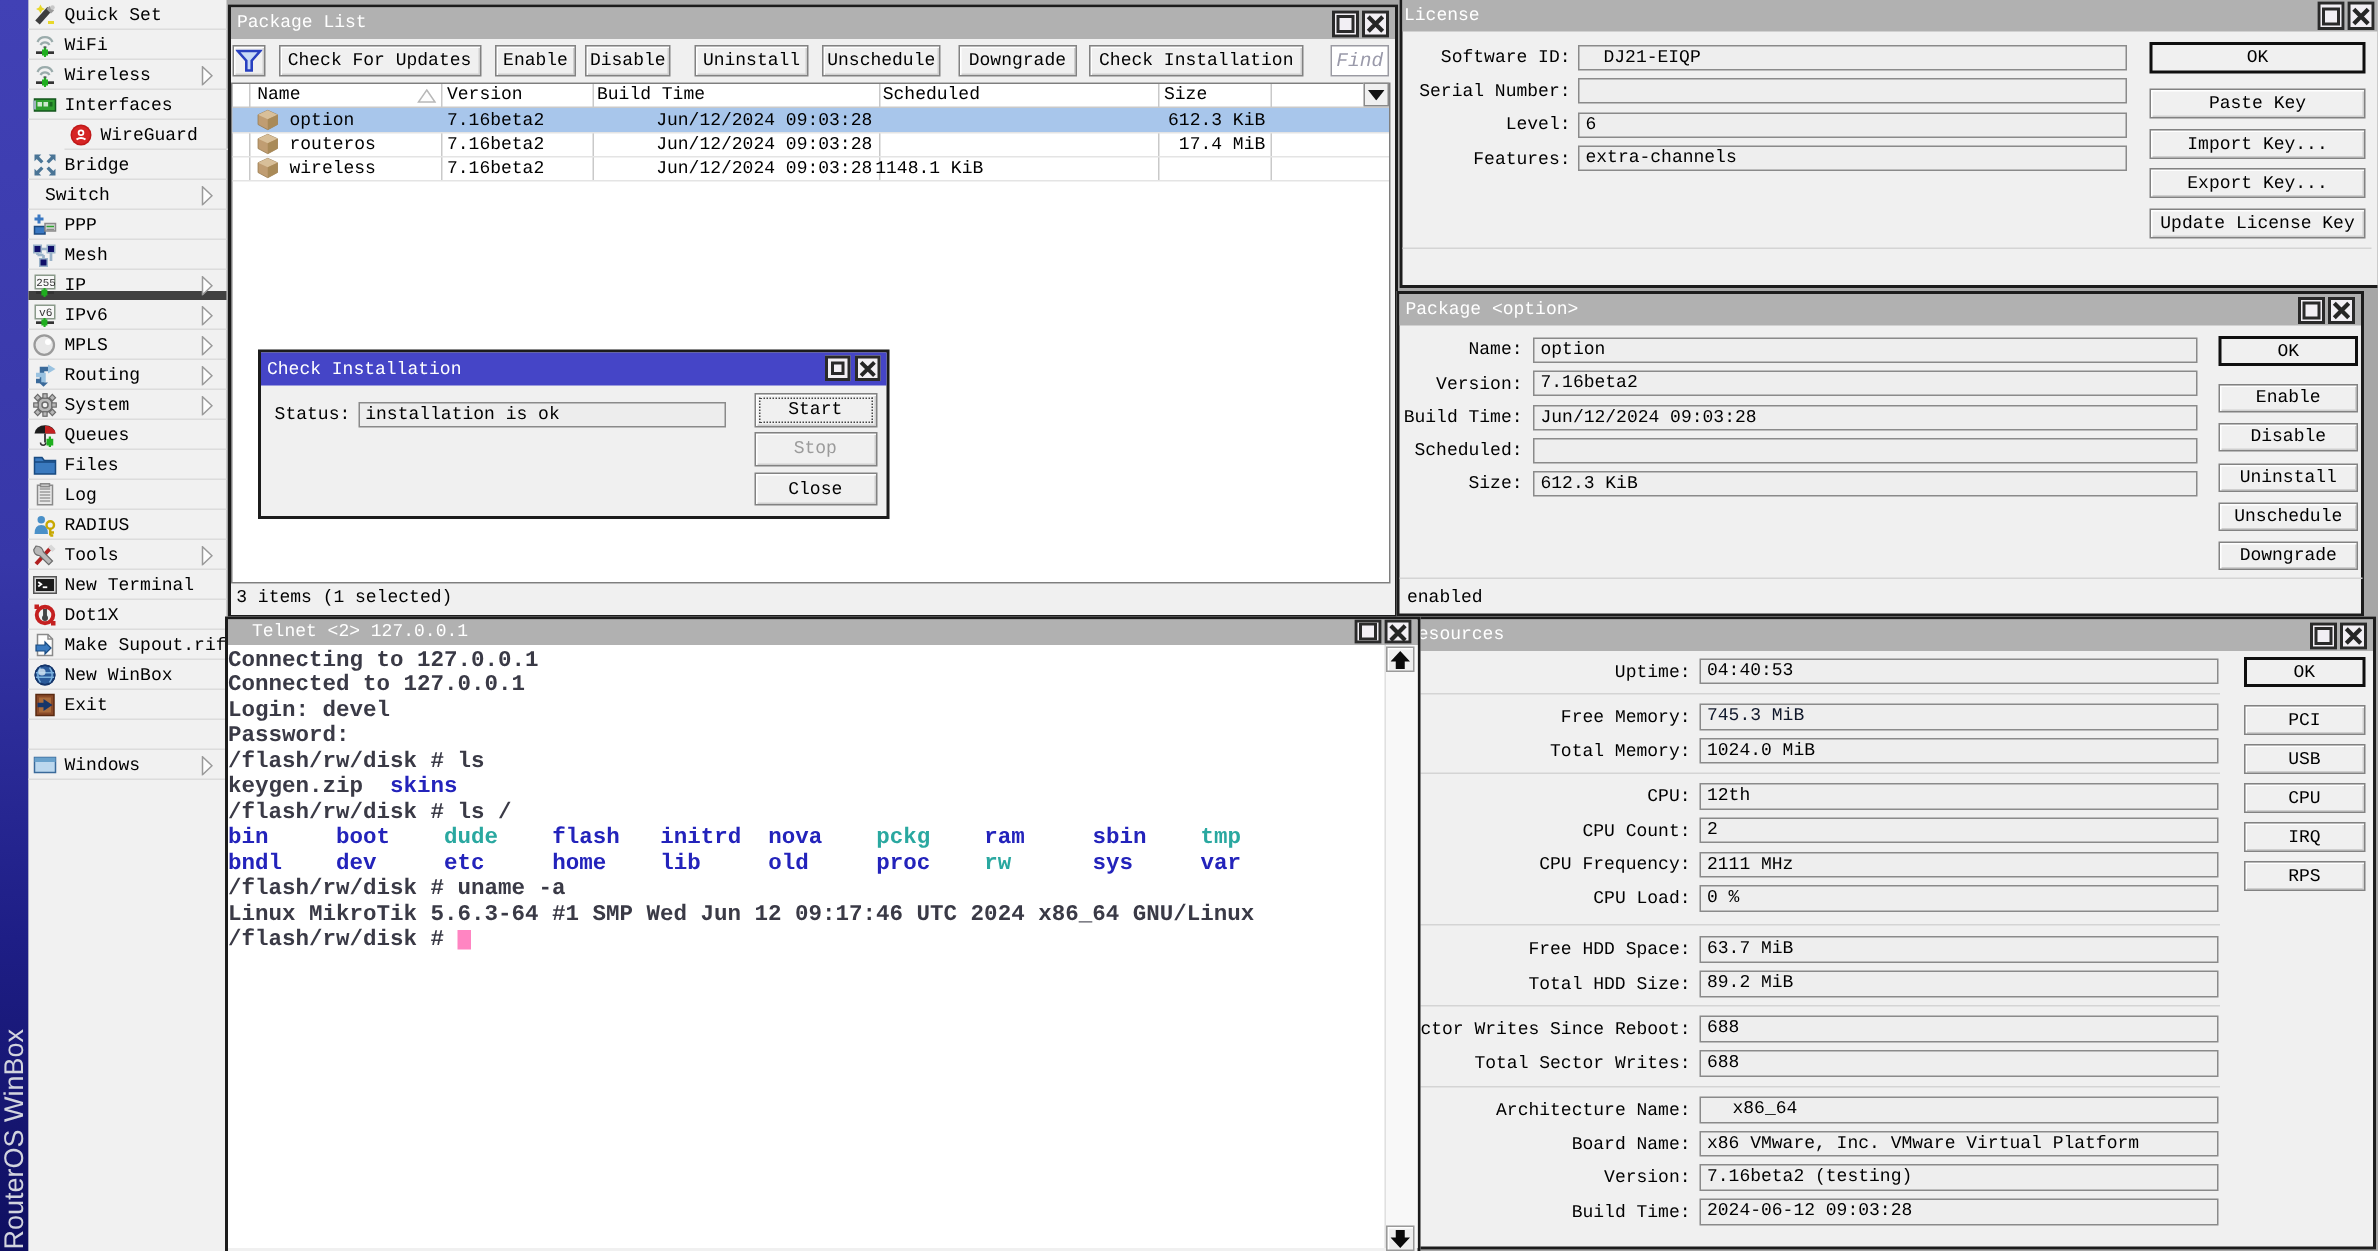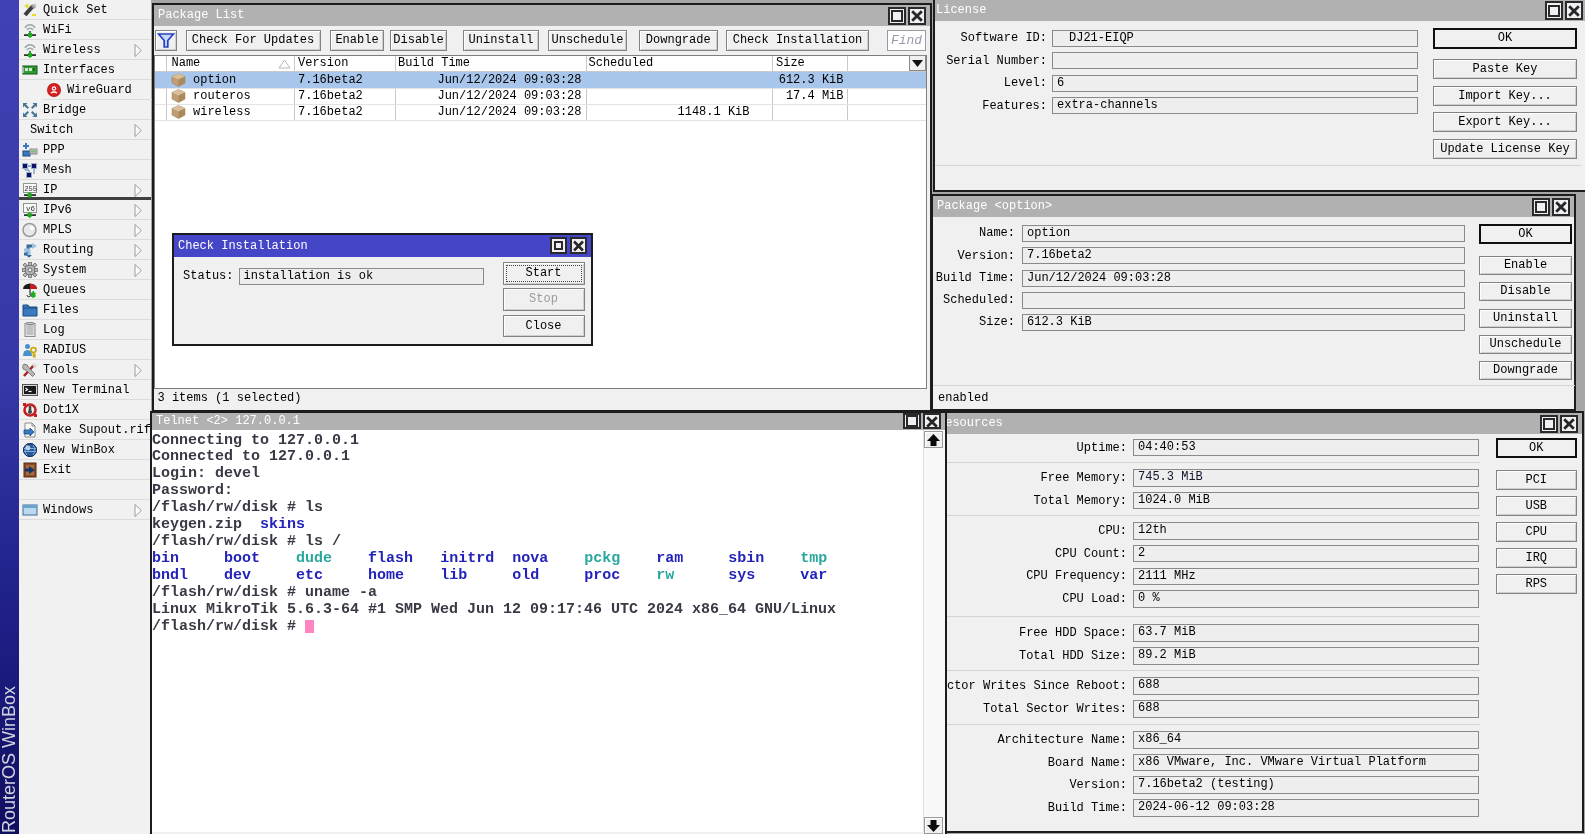--- a/index.html
+++ b/index.html
@@ -99,21 +99,21 @@
   </div>
 <div style="position:absolute;left:19px;top:160px;width:132px;height:20px;border-bottom:1px solid #dcdcdc;">
     <div style="position:absolute;left:3px;top:2px;width:16px;height:16px;"><svg width="16" height="16">
         <path d="M3 4 H12 M12 4 V12 M3 4 V8 M3 8 H7 M7 8 V13" stroke="#9ab2c8" stroke-width="1.8" fill="none"></path>
         <rect x="0.5" y="1.5" width="5" height="5" fill="#10106a" stroke="#9ab2c8"></rect>
         <rect x="9.5" y="1.5" width="5" height="5" fill="#10106a" stroke="#9ab2c8"></rect>
         <rect x="4.5" y="10.5" width="5" height="5" fill="#10106a" stroke="#9ab2c8"></rect>
       </svg></div>
     <div style="position:absolute;left:24px;top:2px;line-height:16px;font-size:12px;white-space:pre;">Mesh</div>
   </div>
-<div style="position:absolute;left:19px;top:180px;width:132px;height:20px;border-bottom:3px solid #404040;">
+<div style="position:absolute;left:19px;top:180px;width:132px;height:20px;border-bottom:6px solid #404040;">
     <div style="position:absolute;left:3px;top:2px;width:16px;height:16px;"><svg width="16" height="16">
         <rect x="1.5" y="1.5" width="13" height="9" fill="#f8f8f8" stroke="#8a9a8a"></rect>
         <text x="2.2" y="8.6" font-family="Liberation Mono" font-size="7.2" fill="#333">255</text>
         <rect x="2" y="12.2" width="12" height="1.8" fill="#333"></rect>
         <rect x="5.6" y="11" width="4" height="4" fill="#1fae1f"></rect>
         <rect x="7" y="10" width="1.4" height="6" fill="#1fae1f"></rect>
       </svg></div>
     <div style="position:absolute;left:24px;top:2px;line-height:16px;font-size:12px;white-space:pre;">IP</div>
     <svg width="8" height="13" style="position:absolute;right:9px;top:3.5px;">
       <path d="M1 0.5 L7.3 6.5 L1 12.5 Z" fill="#fdfdfd" stroke="#9a9a9a"></path>
@@ -344,21 +344,21 @@
 <div style="position:absolute;left:583.5px;top:87.5px;width:260px;height:16px;text-align:right;line-height:16px;font-size:12px;color:#000;white-space:pre;">17.4 MiB</div>
 <div style="position:absolute;left:154.5px;top:103.5px;width:771.5px;height:1px;background:#e4e4e4;"></div>
 <div style="position:absolute;left:171px;top:105px;width:15px;height:14px;"><svg width="15" height="14">
       <path d="M7.5 0.5 L14 3.5 L14 10 L7.5 13.5 L1 10 L1 3.5 Z" fill="#c09d72" stroke="#96794e" stroke-width="0.5"></path>
       <path d="M1 3.5 L7.5 6.5 L14 3.5 L7.5 0.5 Z" fill="#d8bf99"></path>
       <path d="M7.5 6.5 L7.5 13.5 L14 10 L14 3.5 Z" fill="#a98a58"></path>
     </svg></div>
 <div style="position:absolute;left:193px;top:103.5px;width:400px;height:16px;line-height:16px;font-size:12px;color:#000;white-space:pre;">wireless</div>
 <div style="position:absolute;left:298px;top:103.5px;width:400px;height:16px;line-height:16px;font-size:12px;color:#000;white-space:pre;">7.16beta2</div>
 <div style="position:absolute;left:321.5px;top:103.5px;width:260px;height:16px;text-align:right;line-height:16px;font-size:12px;color:#000;white-space:pre;">Jun/12/2024 09:03:28</div>
-<div style="position:absolute;left:583.5px;top:103.5px;width:260px;height:16px;text-align:center;line-height:16px;font-size:12px;color:#000;white-space:pre;">1148.1 KiB</div>
+<div style="position:absolute;left:583.5px;top:103.5px;width:260px;height:16px;text-align:left;line-height:16px;font-size:12px;color:#000;white-space:pre;">1148.1 KiB</div>
 <div style="position:absolute;left:154.5px;top:119.5px;width:771.5px;height:1px;background:#e4e4e4;"></div>
 <div style="position:absolute;left:157.5px;top:390px;width:400px;height:16px;line-height:16px;font-size:12px;color:#000;white-space:pre;">3 items (1 selected)</div>
 <div style="position:absolute;left:933px;top:-2px;width:656px;height:194px;background:#f0f0f0;border:2px solid #1c1c1c;"></div>
 <div style="position:absolute;left:935px;top:0px;width:652px;height:21px;background:#b1b1b1;color:#fff;line-height:21px;padding-left:1px;font-size:12px;white-space:pre;">License</div>
 <div style="position:absolute;left:1545px;top:1px;width:18px;height:19px;background:#f2eff4;border:2px solid #2a2a2a;display:flex;align-items:center;justify-content:center;">
     <div style="width:12px;height:12px;border:2.5px solid #2a2a2a;background:#f2eff4;"></div>
   </div>
 <div style="position:absolute;left:1565px;top:1px;width:18px;height:19px;background:#f2eff4;border:2px solid #2a2a2a;display:flex;align-items:center;justify-content:center;">
     <svg width="14" height="14" viewBox="0 0 14 14" style="display:block;margin:auto">
       <path d="M2.2 2.2 L11.8 11.8 M11.8 2.2 L2.2 11.8" stroke="#262626" stroke-width="2.8"></path>
@@ -437,35 +437,35 @@
 <div style="position:absolute;left:1133px;top:624.25px;width:345.5px;height:17.5px;background:#eeeeee;border:1px solid #8a8a8a;line-height:15.5px;padding-left:4px;font-size:12px;color:#000;white-space:pre;">63.7 MiB</div>
 <div style="position:absolute;left:867px;top:647.9px;width:260px;height:16px;text-align:right;line-height:16px;font-size:12px;color:#000;white-space:pre;">Total HDD Size:</div>
 <div style="position:absolute;left:1133px;top:647.15px;width:345.5px;height:17.5px;background:#eeeeee;border:1px solid #8a8a8a;line-height:15.5px;padding-left:4px;font-size:12px;color:#000;white-space:pre;">89.2 MiB</div>
 <div style="position:absolute;left:936px;top:670.45px;width:544px;height:1px;background:#d4d4d4;"></div>
 <div style="position:absolute;left:867px;top:678.0px;width:260px;height:16px;text-align:right;line-height:16px;font-size:12px;color:#000;white-space:pre;">Sector Writes Since Reboot:</div>
 <div style="position:absolute;left:1133px;top:677.25px;width:345.5px;height:17.5px;background:#eeeeee;border:1px solid #8a8a8a;line-height:15.5px;padding-left:4px;font-size:12px;color:#000;white-space:pre;">688</div>
 <div style="position:absolute;left:867px;top:700.8px;width:260px;height:16px;text-align:right;line-height:16px;font-size:12px;color:#000;white-space:pre;">Total Sector Writes:</div>
 <div style="position:absolute;left:1133px;top:700.05px;width:345.5px;height:17.5px;background:#eeeeee;border:1px solid #8a8a8a;line-height:15.5px;padding-left:4px;font-size:12px;color:#000;white-space:pre;">688</div>
 <div style="position:absolute;left:936px;top:723.8px;width:544px;height:1px;background:#d4d4d4;"></div>
 <div style="position:absolute;left:867px;top:731.8px;width:260px;height:16px;text-align:right;line-height:16px;font-size:12px;color:#000;white-space:pre;">Architecture Name:</div>
-<div style="position:absolute;left:1133px;top:731.05px;width:345.5px;height:17.5px;background:#eeeeee;border:1px solid #8a8a8a;line-height:15.5px;padding-left:4px;font-size:12px;color:#000;white-space:pre;">x86_64</div>
+<div style="position:absolute;left:1133px;top:731.05px;width:345.5px;height:17.5px;background:#eeeeee;border:1px solid #8a8a8a;line-height:15.5px;padding-left:21px;font-size:12px;color:#000;white-space:pre;">x86_64</div>
 <div style="position:absolute;left:867px;top:754.5px;width:260px;height:16px;text-align:right;line-height:16px;font-size:12px;color:#000;white-space:pre;">Board Name:</div>
 <div style="position:absolute;left:1133px;top:753.75px;width:345.5px;height:17.5px;background:#eeeeee;border:1px solid #8a8a8a;line-height:15.5px;padding-left:4px;font-size:12px;color:#000;white-space:pre;">x86 VMware, Inc. VMware Virtual Platform</div>
 <div style="position:absolute;left:867px;top:777.2px;width:260px;height:16px;text-align:right;line-height:16px;font-size:12px;color:#000;white-space:pre;">Version:</div>
 <div style="position:absolute;left:1133px;top:776.45px;width:345.5px;height:17.5px;background:#eeeeee;border:1px solid #8a8a8a;line-height:15.5px;padding-left:4px;font-size:12px;color:#000;white-space:pre;">7.16beta2 (testing)</div>
 <div style="position:absolute;left:867px;top:799.9px;width:260px;height:16px;text-align:right;line-height:16px;font-size:12px;color:#000;white-space:pre;">Build Time:</div>
 <div style="position:absolute;left:1133px;top:799.15px;width:345.5px;height:17.5px;background:#eeeeee;border:1px solid #8a8a8a;line-height:15.5px;padding-left:4px;font-size:12px;color:#000;white-space:pre;">2024-06-12 09:03:28</div>
 <div style="position:absolute;left:1495.5px;top:437.5px;width:81.5px;height:20px;background:#f0f0f0;border:2px solid #0f0f0f;line-height:16px;text-align:center;font-size:12px;color:#000;white-space:pre;">OK</div>
 <div style="position:absolute;left:1495.5px;top:470px;width:81.5px;height:20px;background:#f0f0f0;border:1px solid #828282;box-shadow:inset 1px 1px 0 #ffffff,inset -1px -1px 0 #cfcfcf;line-height:18px;text-align:center;font-size:12px;color:#000;white-space:pre;">PCI</div>
 <div style="position:absolute;left:1495.5px;top:496px;width:81.5px;height:20px;background:#f0f0f0;border:1px solid #828282;box-shadow:inset 1px 1px 0 #ffffff,inset -1px -1px 0 #cfcfcf;line-height:18px;text-align:center;font-size:12px;color:#000;white-space:pre;">USB</div>
 <div style="position:absolute;left:1495.5px;top:522px;width:81.5px;height:20px;background:#f0f0f0;border:1px solid #828282;box-shadow:inset 1px 1px 0 #ffffff,inset -1px -1px 0 #cfcfcf;line-height:18px;text-align:center;font-size:12px;color:#000;white-space:pre;">CPU</div>
 <div style="position:absolute;left:1495.5px;top:548px;width:81.5px;height:20px;background:#f0f0f0;border:1px solid #828282;box-shadow:inset 1px 1px 0 #ffffff,inset -1px -1px 0 #cfcfcf;line-height:18px;text-align:center;font-size:12px;color:#000;white-space:pre;">IRQ</div>
 <div style="position:absolute;left:1495.5px;top:574px;width:81.5px;height:20px;background:#f0f0f0;border:1px solid #828282;box-shadow:inset 1px 1px 0 #ffffff,inset -1px -1px 0 #cfcfcf;line-height:18px;text-align:center;font-size:12px;color:#000;white-space:pre;">RPS</div>
 <div style="position:absolute;left:150px;top:411px;width:797px;height:429px;background:#f0f0f0;border:2px solid #1c1c1c;"></div>
-<div style="position:absolute;left:152px;top:413px;width:793px;height:17px;background:#b1b1b1;color:#fff;line-height:17px;padding-left:4px;font-size:12px;white-space:pre;">Telnet &lt;2&gt; 127.0.0.1</div>
+<div style="position:absolute;left:152px;top:413px;width:793px;height:17px;background:#b1b1b1;color:#fff;line-height:17px;padding-left:16px;font-size:12px;white-space:pre;">Telnet &lt;2&gt; 127.0.0.1</div>
 <div style="position:absolute;left:903px;top:413px;width:18px;height:15.5px;background:#f2eff4;border:2px solid #2a2a2a;display:flex;align-items:center;justify-content:center;">
     <div style="width:12px;height:12px;border:2.5px solid #2a2a2a;background:#f2eff4;"></div>
   </div>
 <div style="position:absolute;left:923px;top:413px;width:18px;height:15.5px;background:#f2eff4;border:2px solid #2a2a2a;display:flex;align-items:center;justify-content:center;">
     <svg width="14" height="14" viewBox="0 0 14 14" style="display:block;margin:auto">
       <path d="M2.2 2.2 L11.8 11.8 M11.8 2.2 L2.2 11.8" stroke="#262626" stroke-width="2.8"></path>
     </svg>
   </div>
 <div style="position:absolute;left:152px;top:430px;width:793px;height:402px;background:#fff;"></div>
 <div style="position:absolute;left:923px;top:430px;width:22px;height:402px;background:#f8f8f8;border-left:1px solid #e0e0e0;"></div>

